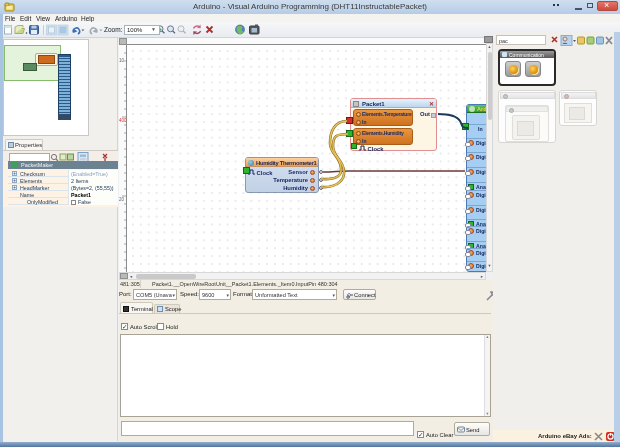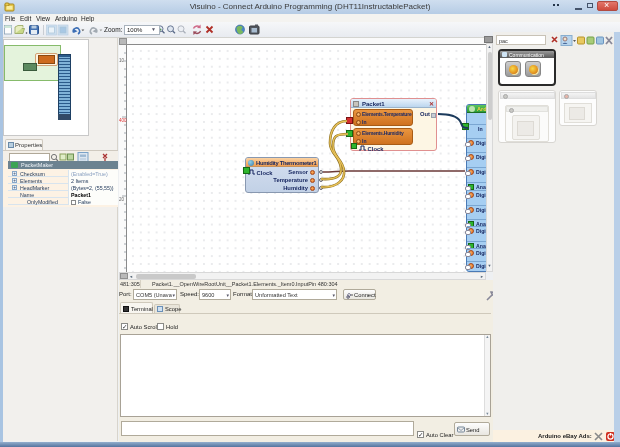--- a/index.html
+++ b/index.html
@@ -69,21 +69,21 @@
 </style>
 </head>
 <body>
 <div class="abs" id="titlebar">
   <svg width="12" height="12" style="position:absolute;left:4px;top:1.5px">
     <rect x="1" y="2" width="9" height="7" rx="1" fill="#e8c84a" stroke="#a88820"></rect>
     <rect x="1" y="1" width="4" height="3" rx="1" fill="#e8c84a" stroke="#a88820"></rect>
     <rect x="2.5" y="4" width="6" height="3.5" fill="#f8eca0"></rect>
   </svg>
 </div>
-<div class="abs" id="title">Visuino - Connect Arduino Programming (DHT11InstructablePacket)</div>
+<div class="abs" id="title">Arduino - Visual Arduino Programming (DHT11InstructablePacket)</div>
 <div class="abs" id="btn-close"></div>
 <div class="abs" style="left:553px;top:3.5px;width:2px;height:2.5px;background:#26364a"></div>
 <div class="abs" style="left:556.5px;top:3.5px;width:2px;height:2.5px;background:#26364a"></div>
 <div class="abs" style="left:575px;top:8px;width:7px;height:1.5px;background:#44536a"></div>
 <div class="abs" style="left:587px;top:3px;width:6px;height:5px;border:1.2px solid #44536a"></div>
 <div class="abs" id="menubar">
   <span style="left:5px">File</span>
     <span style="left:20px">Edit</span>
     <span style="left:36px">View</span>
     <span style="left:55px">Arduino</span>

